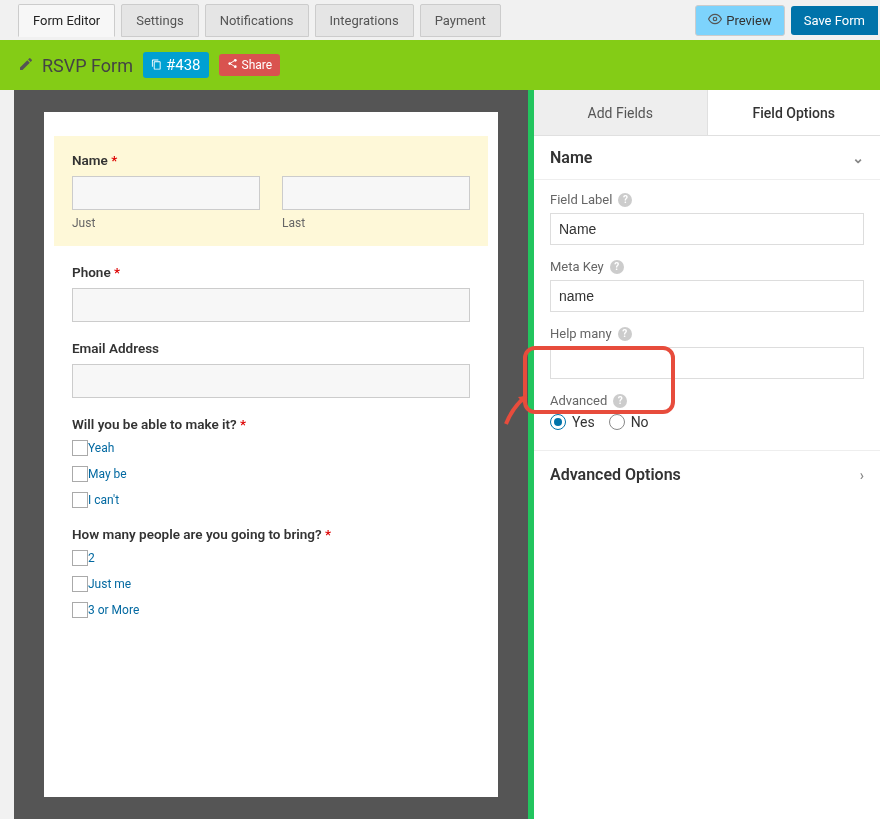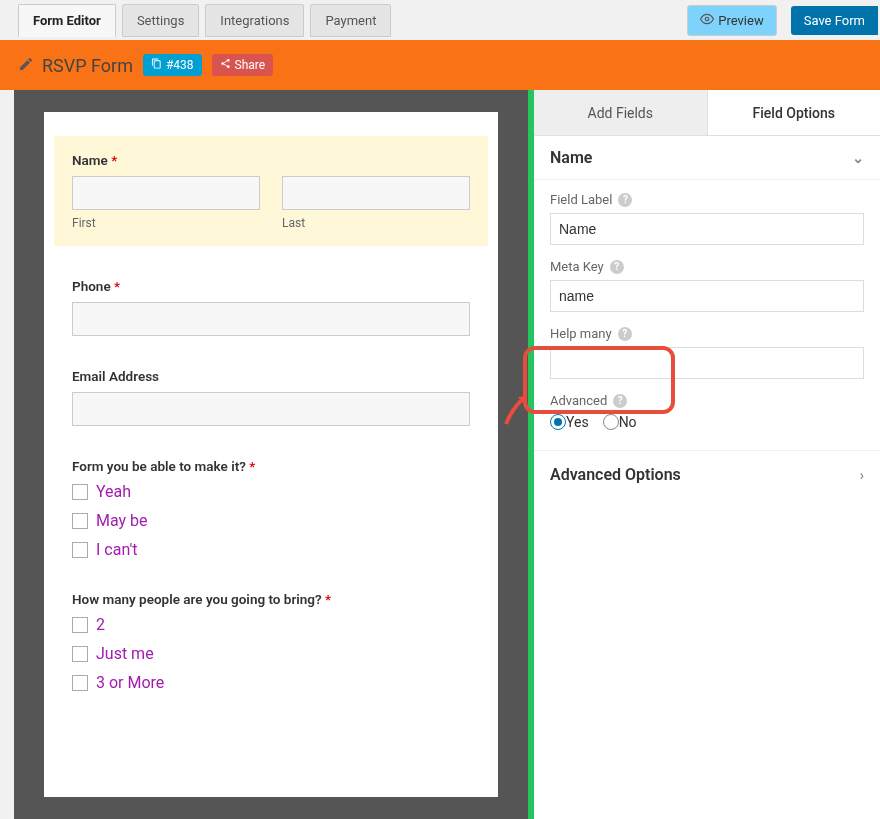--- a/index.html
+++ b/index.html
@@ -30,21 +30,21 @@
     padding: 8px 14px;
     font-size: 13px;
     color: #555;
     cursor: pointer;
     border-top-left-radius: 2px;
     border-top-right-radius: 2px;
   }
   .tab-main.active {
     background: #f7f7f7;
     border-bottom-color: #f7f7f7;
-    font-weight: 700;
+    font-weight: 400;
     color: #222;
   }
   .top-actions {
     display: flex;
     gap: 6px;
     padding-right: 2px;
     align-items: center;
   }
   .btn {
     display: inline-flex;
@@ -59,42 +59,41 @@
   .btn-outline {
     background: #7dd3fc;
     border: 1px solid #ccc;
     color: #333;
   }
   .btn-primary {
     background: #0073aa;
     color: #fff;
     border-top-right-radius: 0;
     border-bottom-right-radius: 0;
-    margin-left: 8px;
   }
   .secondbar {
     display: flex;
     align-items: center;
     height: 50px;
     padding: 0 18px;
-    background: #f97316;
+    background: #84cc16;
     gap: 10px;
   }
   .form-title {
     font-size: 18px;
     color: #444;
     display: flex;
     align-items: center;
     gap: 8px;
   }
   .form-title svg { width: 16px; height: 16px; fill: #555; }
   .badge-id {
     background: #00a0d2;
     color: #fff;
-    font-size: 12px;
+    font-size: 15px;
     padding: 4px 8px;
     border-radius: 3px;
     display: inline-flex;
     align-items: center;
     gap: 4px;
   }
   .badge-share {
     background: #d9534f;
     color: #fff;
     font-size: 12px;
@@ -123,21 +122,21 @@
     height: 100%;
     overflow: hidden;
     position: relative;
   }
   .preview-form {
     background: #fff;
     padding: 24px 28px 0 28px;
     height: 100%;
   }
   .field-block {
-    margin-bottom: 32px;
+    margin-bottom: 18px;
   }
   .field-block.selected {
     background: #fef8d8;
     margin-left: -18px;
     margin-right: -18px;
     padding: 16px 18px;
   }
   .field-label {
     font-weight: 600;
     font-size: 13.5px;
@@ -162,24 +161,23 @@
   }
   .sublabel {
     font-size: 12px;
     color: #666;
     margin-top: 6px;
     display: block;
   }
   .chk-row {
     display: flex;
     align-items: center;
-    gap: 8px;
     margin-bottom: 10px;
-    font-size: 16px;
-    color: #a21caf;
+    font-size: 12px;
+    color: #0369a1;
   }
   .chkbox {
     width: 16px;
     height: 16px;
     border: 1px solid #aaa;
     background: #fff;
   }
   .submit-btn {
     background: #0073aa;
     color: #fff;
@@ -281,20 +279,21 @@
   }
   .radio-row {
     display: flex;
     align-items: center;
     gap: 14px;
     margin-top: 4px;
   }
   .radio-item {
     display: flex;
     align-items: center;
+    gap: 6px;
     font-size: 14px;
   }
   .radio-circle {
     width: 16px;
     height: 16px;
     border-radius: 50%;
     border: 1px solid #0073aa;
     background: #fff;
     display: inline-flex;
     align-items: center;
@@ -324,20 +323,21 @@
     font-size: 14px;
   }
 </style>
 </head>
 <body>
 
 <div class="topbar">
   <div class="tabs-main">
     <div class="tab-main active">Form Editor</div>
     <div class="tab-main">Settings</div>
+    <div class="tab-main">Notifications</div>
     <div class="tab-main">Integrations</div>
     <div class="tab-main">Payment</div>
   </div>
   <div class="top-actions">
     <div class="btn btn-outline">
       <span><svg width="14" height="14" viewBox="0 0 24 24" fill="none" stroke="#555" stroke-width="2">
             <path d="M1 12s4-8 11-8 11 8 11 8-4 8-11 8S1 12 1 12z"></path>
             <circle cx="12" cy="12" r="3"></circle>
           </svg></span>
       <span>Preview</span>
@@ -377,21 +377,21 @@
     <div class="preview-outer">
       <div class="preview-form">
 
         <div class="field-block selected">
           <label class="field-label">
             <span>Name</span> <span class="req">*</span>
           </label>
           <div class="two-col">
             <div>
               <input type="text" class="tinput" style="">
-              <span class="sublabel">First</span>
+              <span class="sublabel">Just</span>
             </div>
             <div>
               <input type="text" class="tinput" style="">
               <span class="sublabel">Last</span>
             </div>
           </div>
         </div>
 
         <div class="field-block">
           <label class="field-label">
@@ -400,21 +400,21 @@
           <input type="text" class="tinput" style="">
         </div>
 
         <div class="field-block">
           <label class="field-label">Email Address</label>
           <input type="text" class="tinput" style="">
         </div>
 
         <div class="field-block">
           <label class="field-label">
-            <span>Form you be able to make it?</span> <span class="req">*</span>
+            <span>Will you be able to make it?</span> <span class="req">*</span>
           </label>
           <div class="chk-row">
               <span class="chkbox"></span>
               <span>Yeah</span>
             </div>
           <div class="chk-row">
               <span class="chkbox"></span>
               <span>May be</span>
             </div>
           <div class="chk-row">

